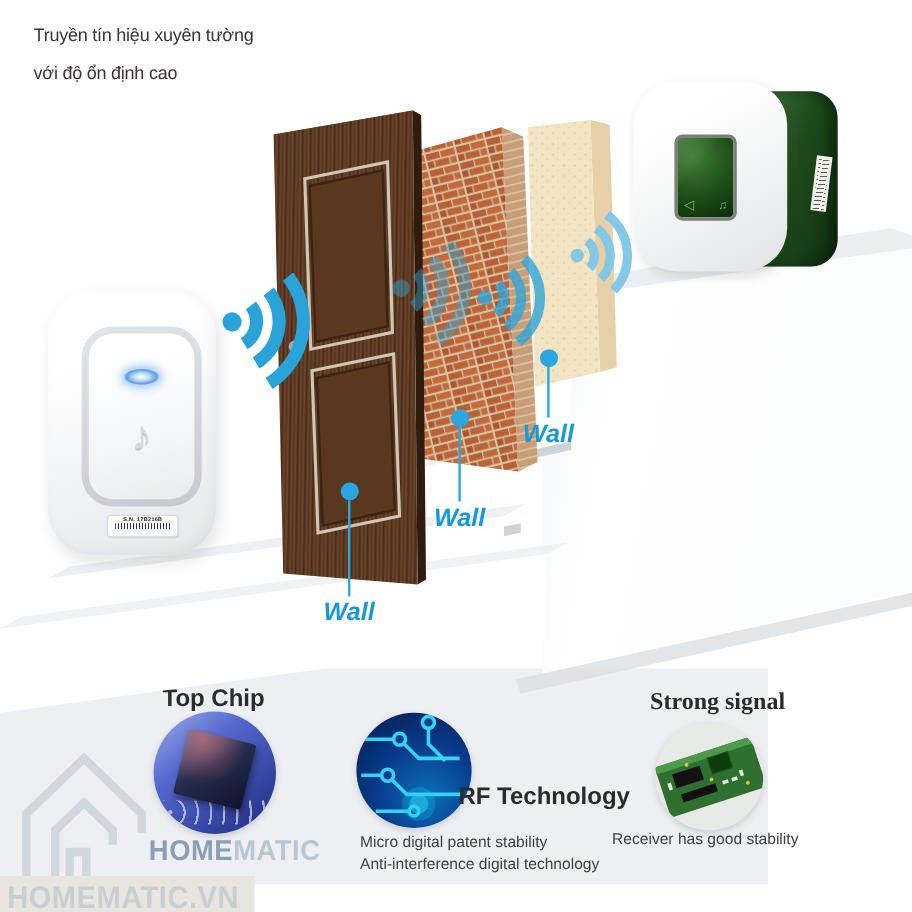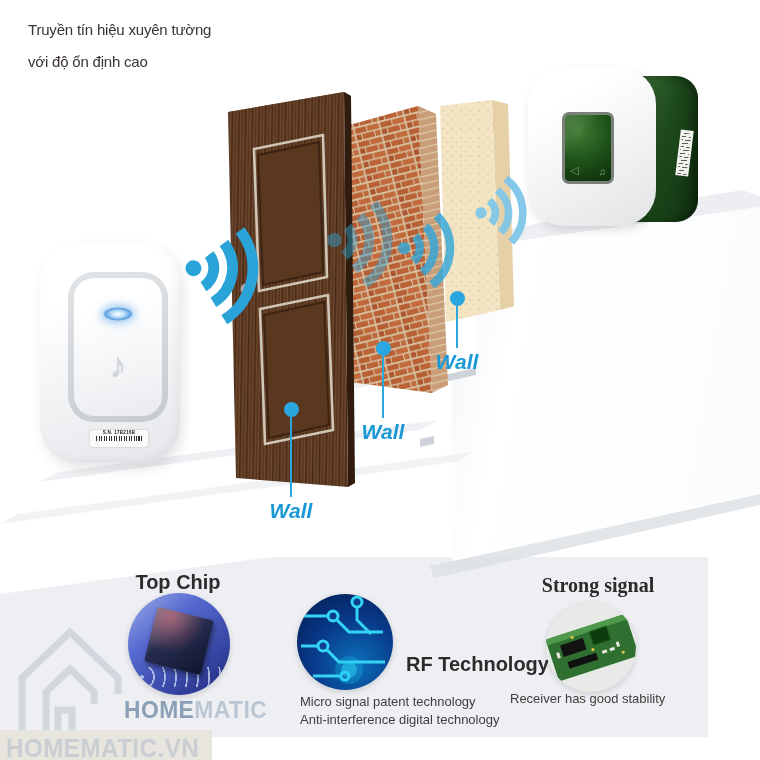--- a/index.html
+++ b/index.html
@@ -54,21 +54,21 @@
      background:radial-gradient(circle at 30% 25%,#3f7c33 0%,#1c4f17 55%,#0c2c0a 100%);position:absolute;overflow:hidden;}
   .rx-screen::after{content:"";position:absolute;left:-12px;top:-20px;width:46px;height:60px;
      background:linear-gradient(120deg,rgba(255,255,255,.28),rgba(255,255,255,0) 70%);transform:rotate(8deg);}
   .rx-speaker{position:absolute;left:5px;bottom:4px;font-size:11px;color:#7da878;}
   .rx-note{position:absolute;right:5px;bottom:4px;font-size:10px;color:#7da878;}
   .rx-label{position:absolute;left:150px;top:66px;width:13px;height:46px;background:#f1f1ec;transform:rotate(7deg);
      background-image:repeating-linear-gradient(to bottom,rgba(40,40,40,.75) 0 .7px,transparent .7px 3.4px);
      background-size:9px 100%;background-repeat:no-repeat;background-position:2px 3px;}
 
   
-  .strip{position:absolute;left:0;top:557px;width:708px;height:180px;background:#edeff2;z-index:1;}
+  .strip{position:absolute;left:0;top:557px;width:640px;height:180px;background:#edeff2;z-index:1;}
   .feat-title{position:absolute;font-size:20px;font-weight:bold;color:#2b2b2b;text-align:center;}
   .feat-caption{position:absolute;font-size:13px;color:#3e3e3e;}
   .circle{position:absolute;border-radius:50%;overflow:hidden;box-shadow:0 2px 6px rgba(0,0,0,.15);}
   .chip-circle{left:128px;top:36px;width:102px;height:102px;
      background:linear-gradient(140deg,#9fb0e8 0%,#5568cf 35%,#1e2a7e 100%);}
   .chip-die{position:absolute;left:22px;top:20px;width:58px;height:56px;transform:rotate(14deg);border-radius:3px;
      background:linear-gradient(135deg,#6a7290 0%,#262c4e 45%,#10142e 100%);
      box-shadow:2px 3px 5px rgba(0,0,0,.4);}
   .chip-die::before{content:"";position:absolute;inset:0;border-radius:3px;
      background:radial-gradient(circle at 25% 12%,rgba(235,120,125,.55),rgba(235,120,125,0) 55%);}
@@ -115,22 +115,22 @@
         <g fill="#0a3f8f" stroke="#35d4f5" stroke-width="3">
           <circle cx="36" cy="22" r="5"></circle>
             <circle cx="26" cy="52" r="5"></circle>
           <circle cx="60" cy="8" r="5"></circle>
             <circle cx="48" cy="82" r="4"></circle>
         </g>
         <circle cx="52" cy="76" r="14" fill="#19c8f0" opacity=".25"></circle>
         <circle cx="52" cy="76" r="8" fill="#2fd4f5" opacity=".5"></circle>
       </svg>
     </div>
-    <div class="feat-title" style="left:406px;top:96px;text-align:center;">RF Technology</div>
-    <div class="feat-caption" style="left:300px;top:137px;">Micro signal patent technology</div>
+    <div class="feat-title" style="left:382px;top:96px;text-align:center;">RF Technology</div>
+    <div class="feat-caption" style="left:300px;top:137px;">Micro digital patent stability</div>
     <div class="feat-caption" style="left:300px;top:155px;">Anti-interference digital technology</div>
 
     <div class="feat-title" style="left:508px;top:17px;width:180px;font-family:Liberation Serif, serif;">Strong signal</div>
     <div class="circle pcb-circle">
       <svg width="90" height="90" viewBox="0 0 90 90">
         <g transform="rotate(-18 45 45)">
           <rect x="4" y="24" width="84" height="44" fill="#2f7030"></rect>
           <rect x="4" y="24" width="84" height="6" fill="#4f9a4a"></rect>
           <rect x="16" y="34" width="24" height="12" fill="#121212"></rect>
           <rect x="48" y="30" width="18" height="14" fill="#0d3d0d" stroke="#1d5a1d"></rect>

